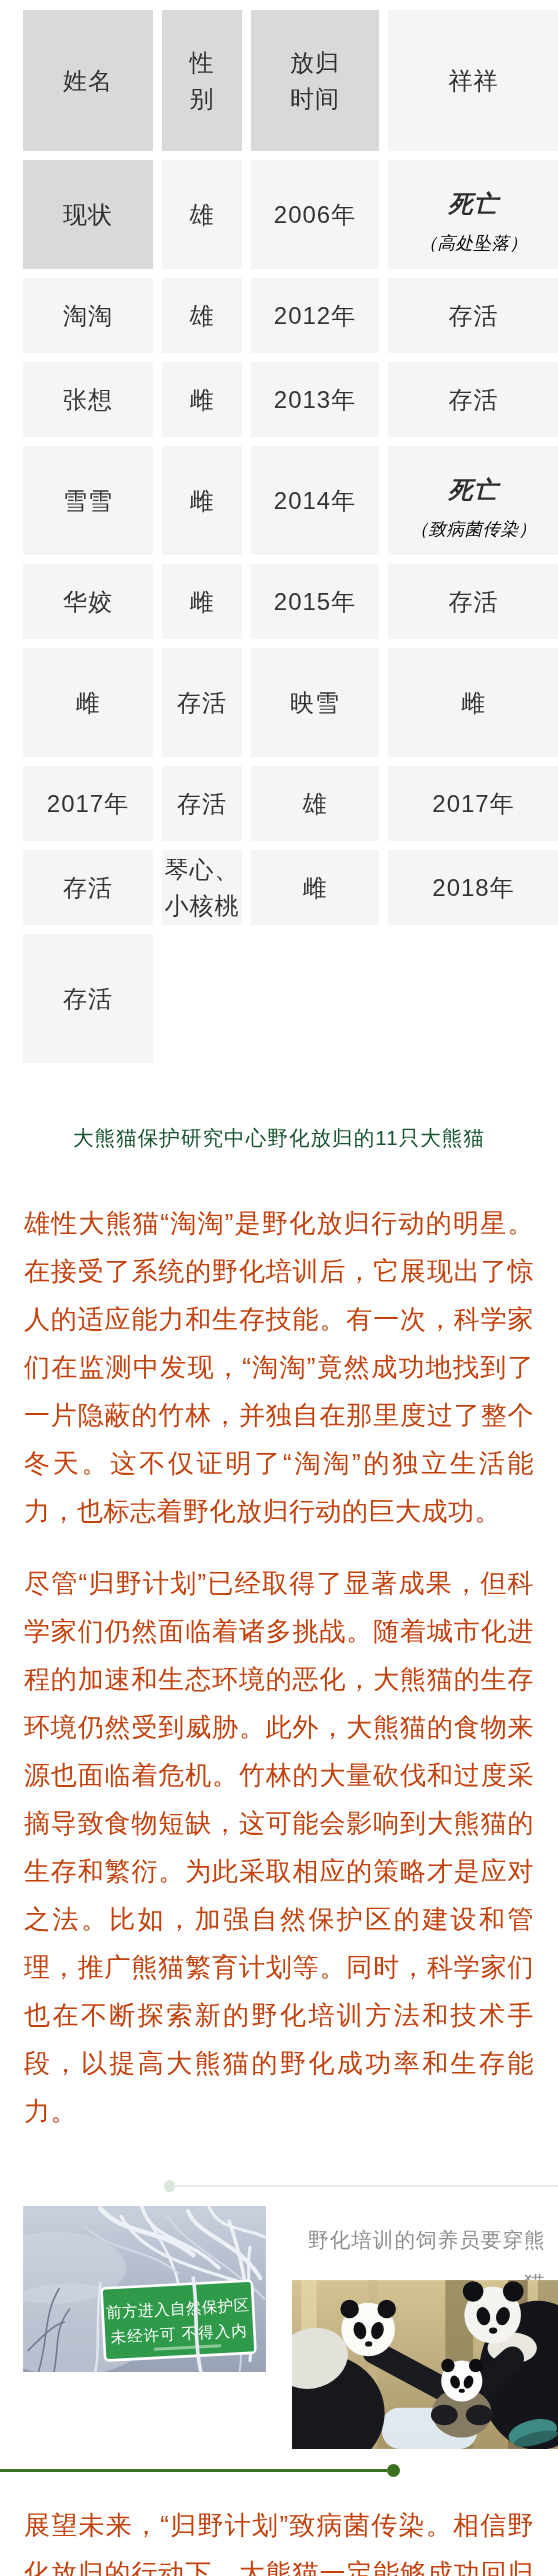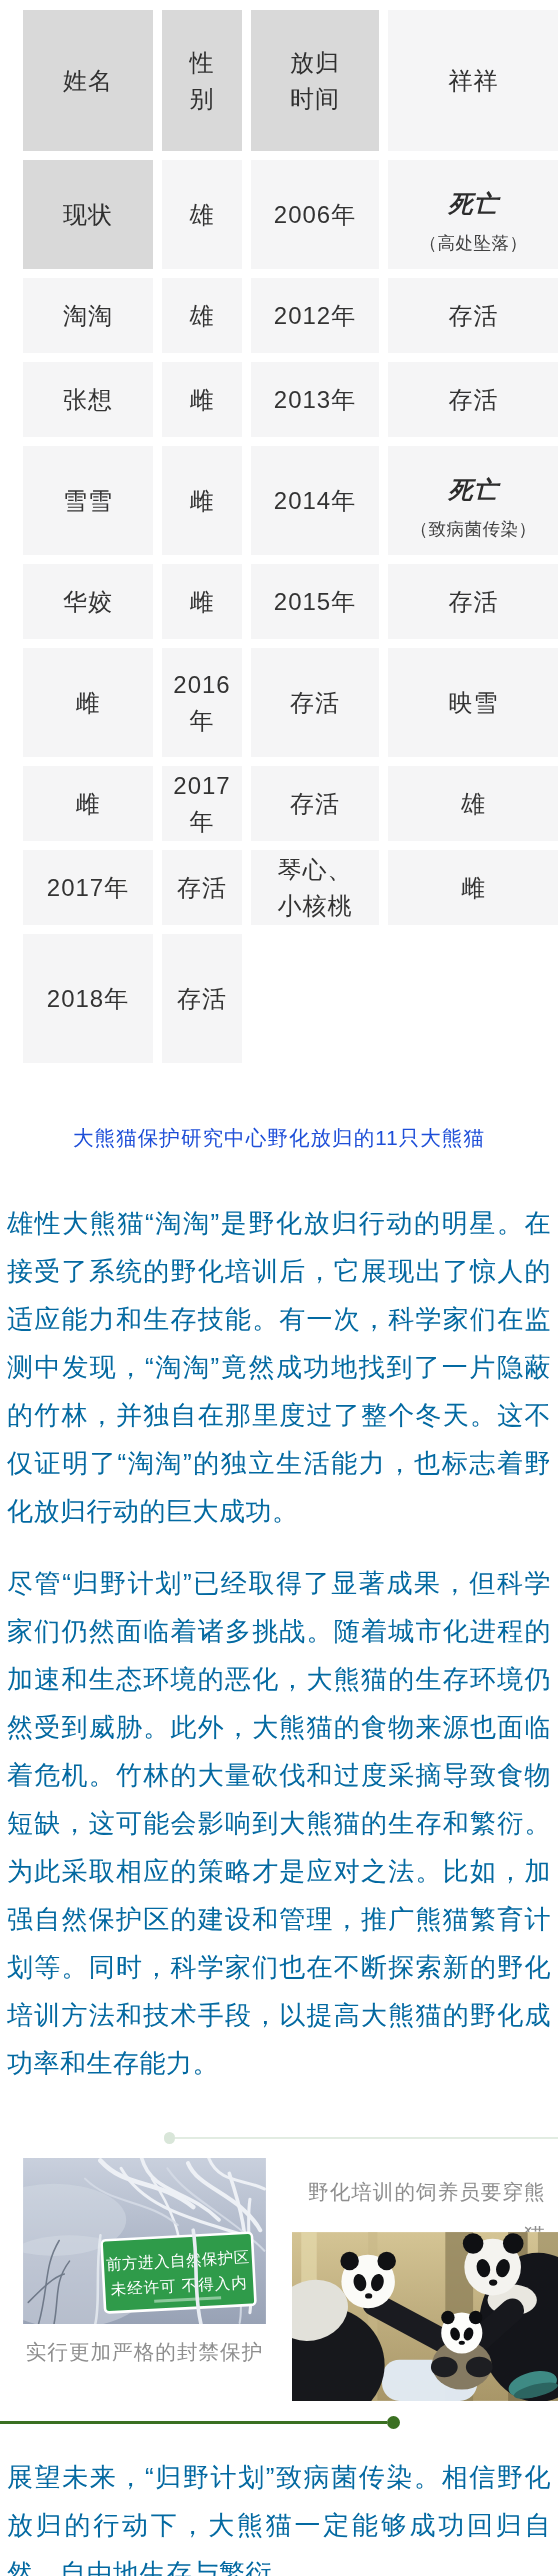--- a/index.html
+++ b/index.html
@@ -17,28 +17,28 @@
     margin:10.3px 20px 0 23px;
     background:#ffffff;
   }
   .cell{
     background:#f5f5f6;display:flex;flex-direction:column;align-items:center;justify-content:center;
     font-size:24px;color:#333333;letter-spacing:1px;white-space:pre-line;text-align:center;line-height:1.5;
   }
   .th{background:#d9d9d9;color:#303030;}
   .status-cell .status-main{display:block;}
   .dead .status-main{font-weight:700;font-style:italic;color:#2d2d2d;margin-top:12px;}
-  .status-note{font-size:17.5px;color:#404040;margin-top:8.2px;letter-spacing:0.5px;}
+  .status-note{font-size:17.5px;font-style:italic;color:#000000;margin-top:8.2px;letter-spacing:0.5px;}
   .status-note:empty{display:none;}
 
-  .table-caption{margin-top:61px;text-align:center;font-size:20.6px;color:#1d4ed8;letter-spacing:1px;}
+  .table-caption{margin-top:61px;text-align:center;font-size:20.6px;color:#14532d;letter-spacing:1px;}
 
   
   .body-text{
-    margin:24px 7px 0;font-size:26px;line-height:48px;color:#0369a1;
+    margin:24px 24px 0;font-size:26px;line-height:48px;color:#c2410c;
     text-align:justify;letter-spacing:0.5px;
   }
   .body-text.first{margin-top:47px;}
 
   
   .divider-light{display:flex;align-items:center;margin:45px 0 0 164px;height:11.3px;}
   .divider-light .dot{width:11.3px;height:11.3px;border-radius:50%;background:#d9e6d9;flex:0 0 auto;}
   .divider-light .line{flex:1;height:2.1px;background:#e2ece2;}
 
   .divider-dark{display:flex;align-items:center;width:400px;height:13.4px;margin-top:14.4px;}
@@ -111,21 +111,20 @@
 
     <div class="cell">华姣</div>
     <div class="cell">雌</div>
     <div class="cell">2015年</div>
     <div class="cell status-cell">
       <span class="status-main">存活</span>
       
     </div>
 
     <div class="cell">雌</div>
-    <div class="cell">2016年</div>
     <div class="cell status-cell">
       <span class="status-main">存活</span>
       
     </div>
 
     <div class="cell">映雪</div>
     <div class="cell">雌</div>
     <div class="cell">2017年</div>
     <div class="cell status-cell">
       <span class="status-main">存活</span>
@@ -197,21 +196,20 @@
         <text x="146" y="57" text-anchor="middle" font-size="30" fill="#ffffff" letter-spacing="1">前方进入自然保护区</text>
         <text x="146" y="106" text-anchor="middle" font-size="30" fill="#ffffff" letter-spacing="2">未经许可 不得入内</text>
         <rect x="96" y="120" width="130" height="6" fill="#ffffff" opacity="0.45"></rect>
       </g>
       <g stroke="#e9edf3" stroke-linecap="round" fill="none">
         <path d="M330 140 C 340 200, 330 260, 345 322" stroke-width="7"></path>
         <path d="M150 150 C 140 220, 150 280, 140 322" stroke-width="5" opacity="0.8"></path>
       </g>
     </svg>
 
-    <div class="figure-caption-left">实行更加严格的封禁保护</div>
     <div class="figure-caption-right">野化培训的饲养员要穿熊猫
 服</div>
 
     <svg class="fig-right" viewBox="0 0 517 328" role="img">
       <defs>
         <linearGradient id="straw" x1="0" y1="0" x2="0" y2="1">
           <stop offset="0" stop-color="#d4c494"></stop>
             <stop offset="1" stop-color="#a89668"></stop>
         </linearGradient>
       </defs>

